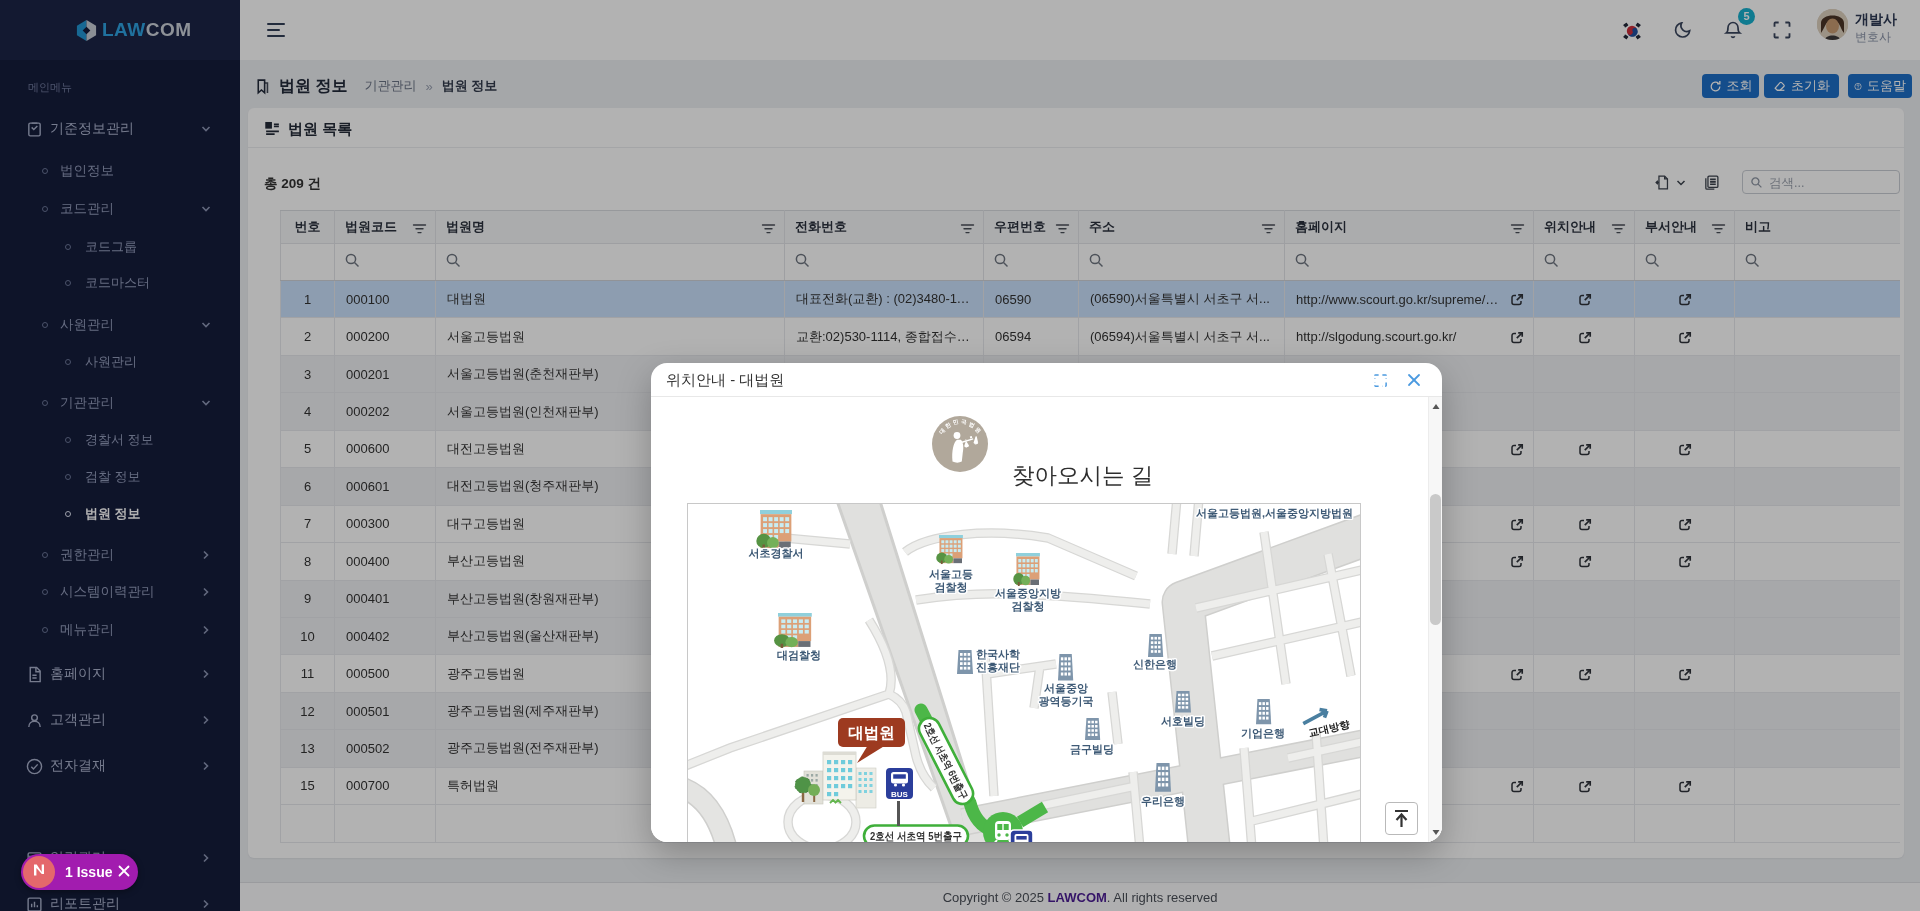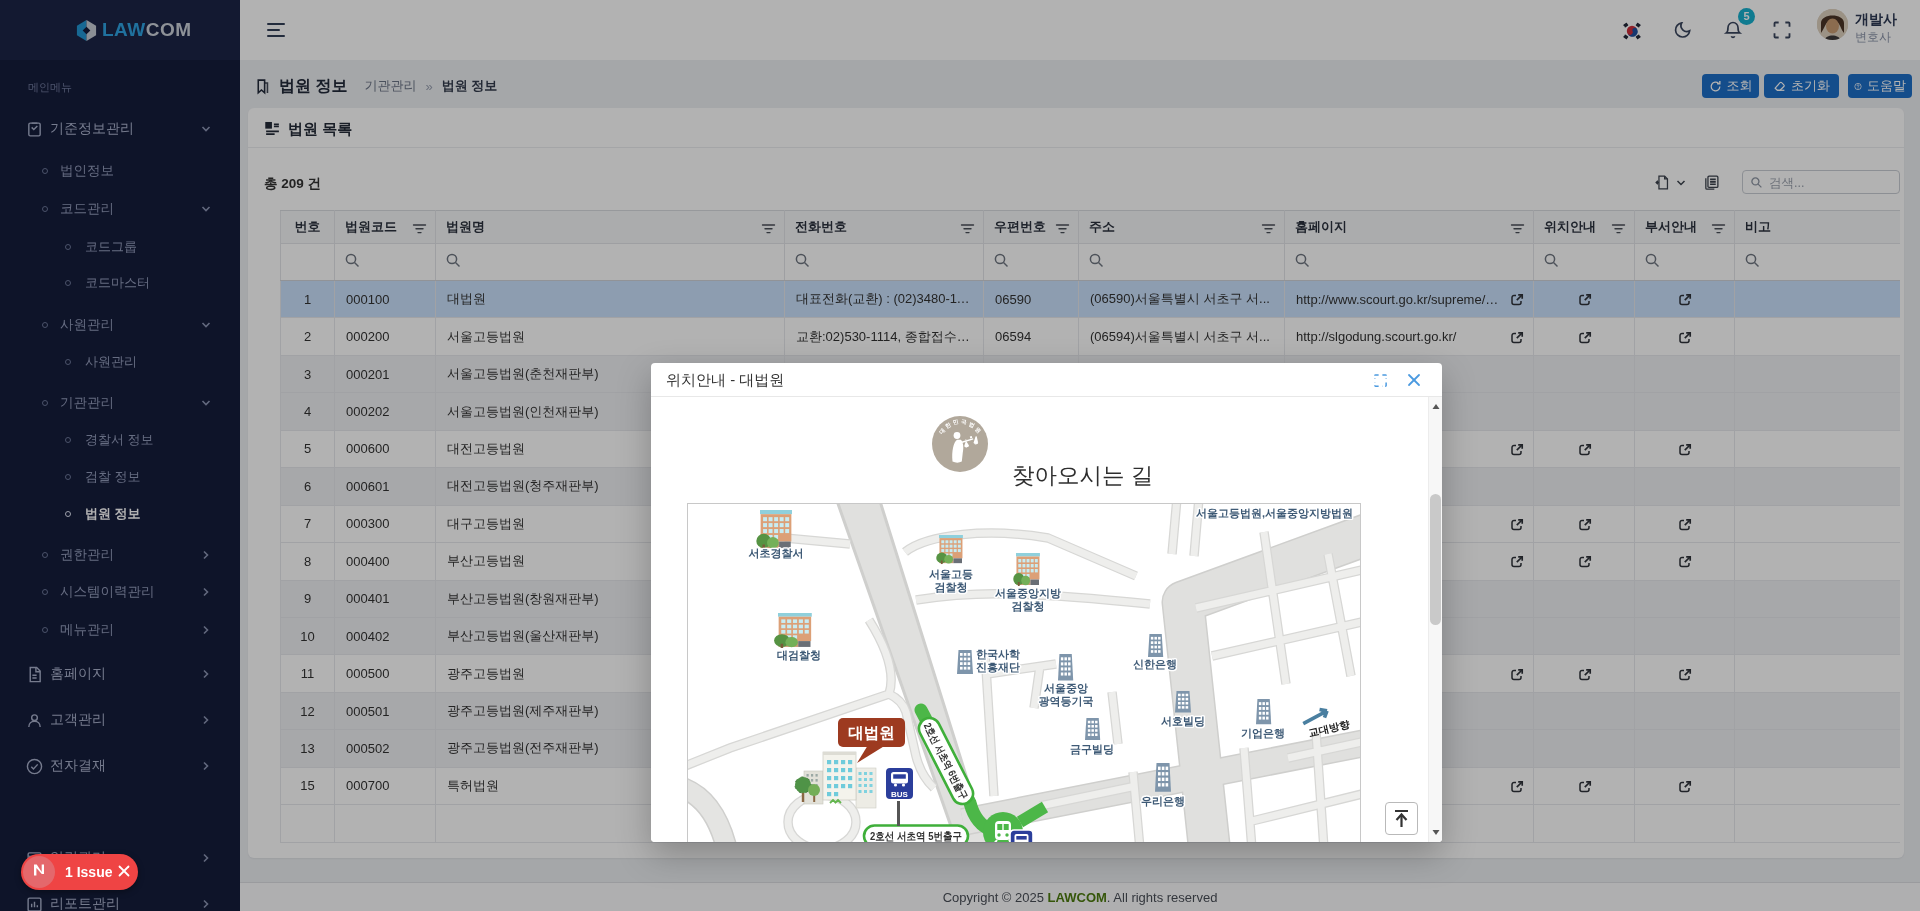--- a/index.html
+++ b/index.html
@@ -71,35 +71,35 @@
   td.icc { text-align:center; }
   td.url { position:relative; padding-right:30px; }
   td.url .linkic { position:absolute; right:9px; top:50%; margin-top:-7px; }
 
   
   #footer { position:absolute; left:240px; top:882px; width:1680px; height:29px; background:#fbfbfc; border-top:1px solid #dddfe3; z-index:1; }
   #footer .c { position:absolute; left:0; right:0; top:7px; text-align:center; font-size:13px; color:#4a4f58; }
 
   
   #overlay { position:absolute; left:0; top:0; width:1920px; height:911px; background:rgba(0,0,0,0.30); z-index:10; }
-  #modal { position:absolute; left:651px; top:363px; width:791px; height:479px; background:#fff; border-radius:4px; box-shadow:0 12px 34px rgba(0,0,0,.25); z-index:20; overflow:hidden;padding-left:20px; }
+  #modal { position:absolute; left:651px; top:363px; width:791px; height:479px; background:#fff; border-radius:16px; box-shadow:0 12px 34px rgba(0,0,0,.25); z-index:20; overflow:hidden;padding-left:20px; }
   #mhead { position:absolute; left:0; top:0; width:100%; height:34px; border-bottom:1px solid #e8e8e8; }
   #mhead .t { position:absolute; left:15px; top:8px; font-size:15px; color:#333; font-weight:500; }
   #mbody { position:absolute; left:0; top:34px; width:791px; height:445px; background:#fff; }
   #sealrow { position:absolute; left:0; top:0; width:791px; height:100px; }
   #sealrow svg { position:absolute; left:280px; top:18px; }
   #sealrow .mtitle { position:absolute; left:361px; top:31px; font-size:22.5px; color:#2e2e2e; font-weight:500; letter-spacing:0;margin-top:32px; }
   #mapbox { position:absolute; left:36px; top:106px; width:674px; height:345px; border:1px solid #c8c8c8; background:#fff; overflow:hidden; }
   
   #msb { position:absolute; right:0; top:0; width:14px; height:445px; background:#f7f7f7; border-left:1px solid #ececec; }
   #msb .thumb { position:absolute; left:1px; width:11px; top:97px; height:131px; background:#c9c9c9; border-radius:6px; }
   #topbtn2 { position:absolute; left:734px; top:405px; width:33px; height:33px; border:1px solid #b9b9b9; border-radius:4px; background:#fff; }
 
   
-  #issue { position:absolute; left:21px; top:854px; width:117px; height:36px; background:#ef4444; border-radius:18px; z-index:30; box-shadow:0 2px 6px rgba(0,0,0,.35); }
+  #issue { position:absolute; left:21px; top:854px; width:117px; height:36px; background:#a21caf; border-radius:18px; z-index:30; box-shadow:0 2px 6px rgba(0,0,0,.35); }
   #issue .nc { position:absolute; left:2px; top:2px; width:32px; height:32px; border-radius:50%; background:#e4686c; }
   #issue .n { position:absolute; left:8px; top:6px; width:20px; height:20px; }
   #issue .t { position:absolute; left:44px; top:10px; color:#fff; font-size:14px; font-weight:bold; }
   #issue .x { position:absolute; left:96px; top:10px; width:14px; height:14px; }
 </style>
 </head>
 <body>
 
 <svg width="0" height="0" style="position:absolute">
   <defs>
@@ -675,21 +675,21 @@
               <td></td>
               <td></td>
               <td></td>
             </tr>
         </tbody>
       </table>
     </div>
   </div>
 </div>
 <div id="footer">
-    <div class="c">Copyright © 2025 <b style="color:#4d7c0f">LAWCOM</b>. All rights reserved</div>
+    <div class="c">Copyright © 2025 <b style="color:#4c1d95">LAWCOM</b>. All rights reserved</div>
   </div>
 
 <div id="overlay"></div>
 
 <div id="modal">
   <div id="mhead">
     <span class="t">위치안내 - 대법원</span>
     <svg style="position:absolute;left:722px;top:10px" width="15" height="15" viewBox="0 0 24 24" fill="none" stroke="#4b9ae0" stroke-width="2.4">
         <path d="M9 3 H4 a1 1 0 0 0 -1 1 v5 M15 3 h5 a1 1 0 0 1 1 1 v5 M21 15 v5 a1 1 0 0 1 -1 1 h-5 M9 21 H4 a1 1 0 0 1 -1 -1 v-5" stroke-dasharray="7 4"></path>
       </svg>

